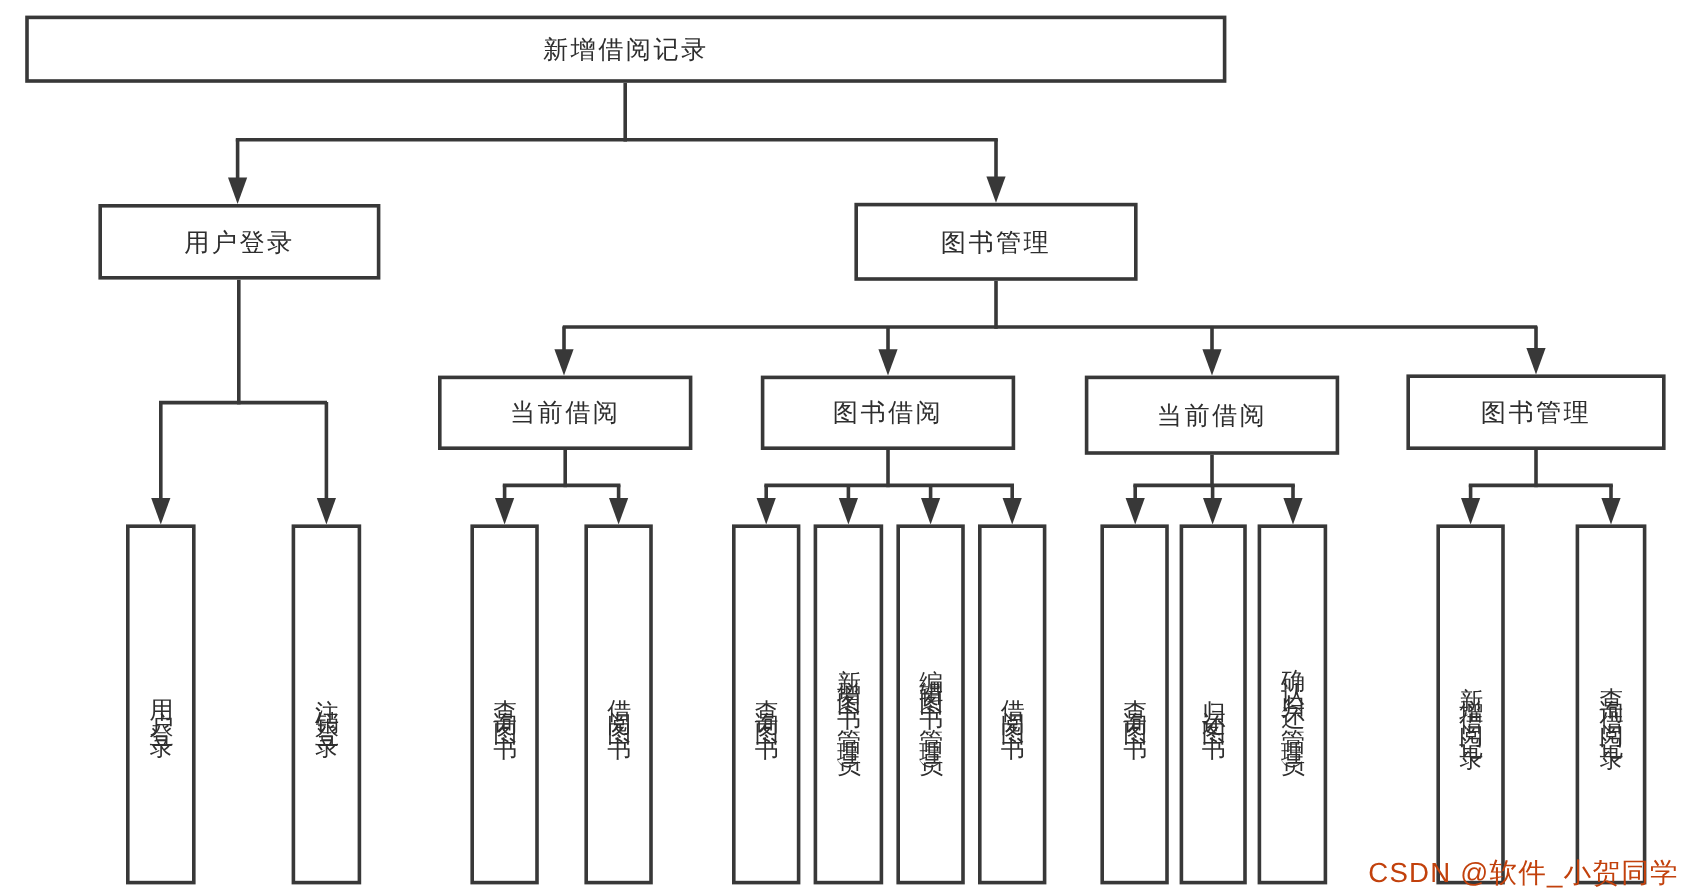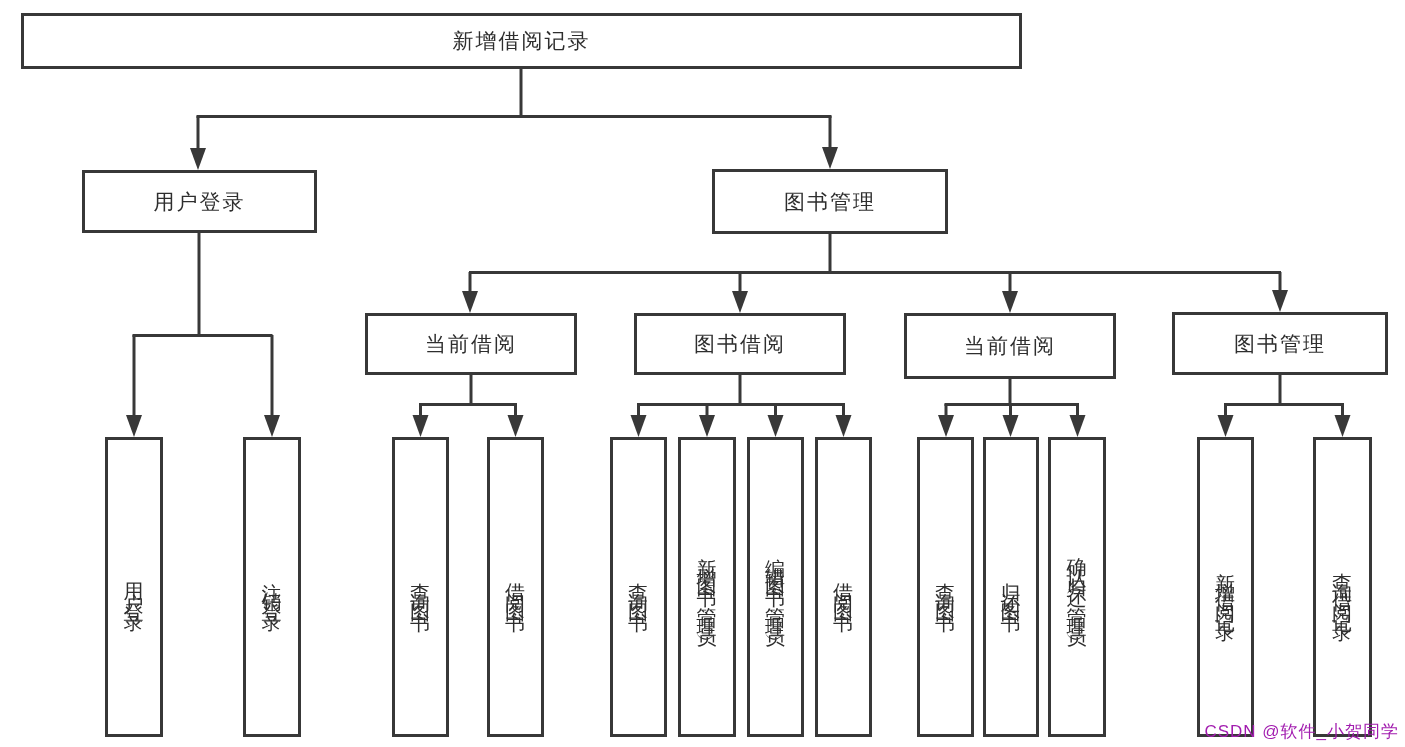--- a/index.html
+++ b/index.html
@@ -49,22 +49,22 @@
     text-orientation: mixed;
     font-size: 20px;
     letter-spacing: 10px;
     line-height: 1;
     white-space: nowrap;
   }
   .watermark {
     position: absolute;
     right: 6px;
     bottom: 4px;
-    color: #a21caf;
-    font-size: 17px;
+    color: #c2410c;
+    font-size: 23px;
     letter-spacing: 1px;
     white-space: nowrap;
   }
 </style>
 </head>
 <body>
 
 <div class="canvas">
 
   <svg class="wires" width="1405" height="747" viewBox="0 0 1405 747" xmlns="http://www.w3.org/2000/svg">

